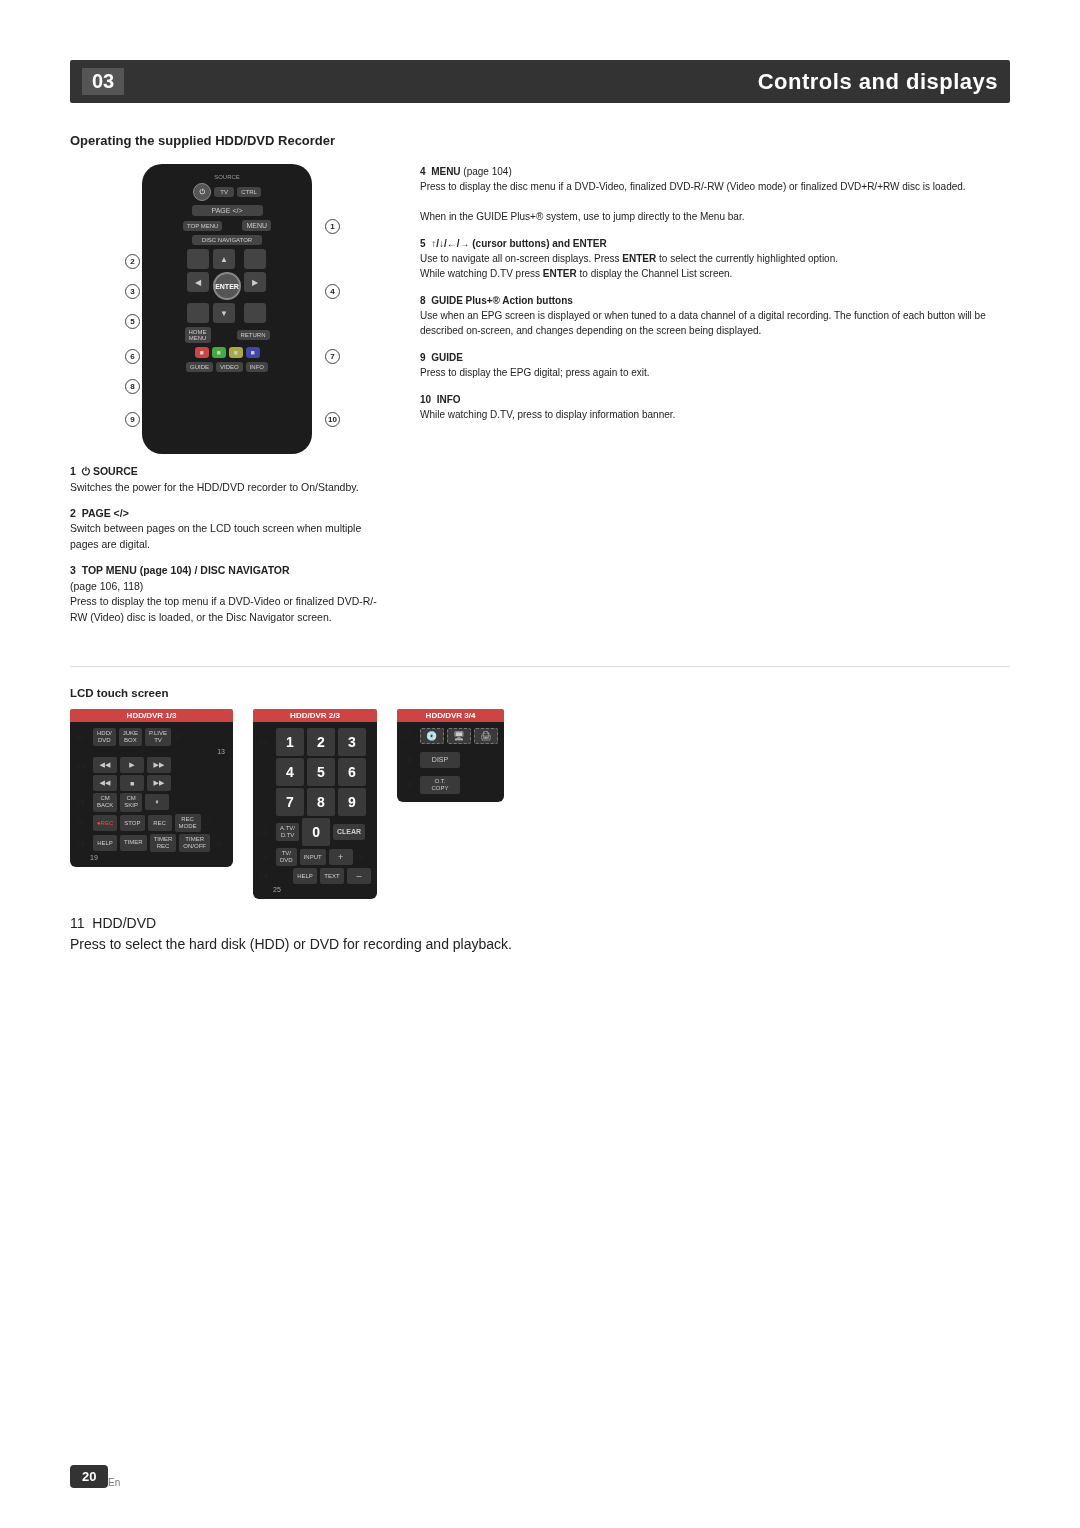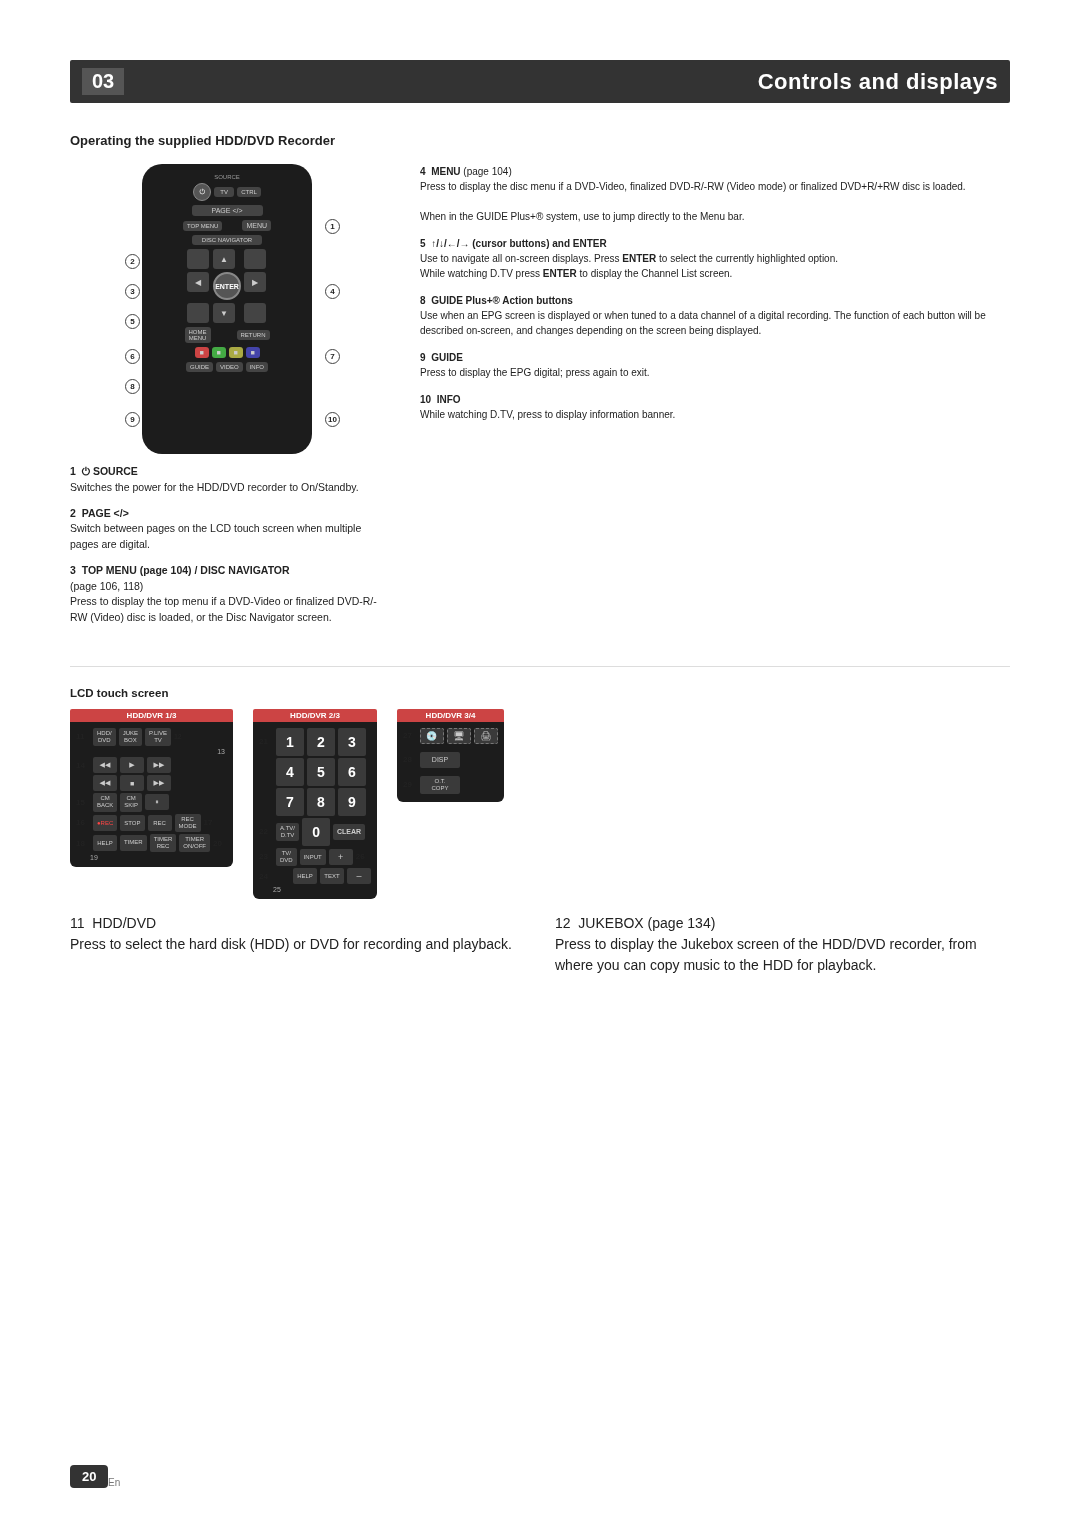--- a/index.html
+++ b/index.html
@@ -539,24 +539,20 @@
 
   </div>
 
   <div class="bottom-desc">
 
     <div class="bottom-item">
       <span class="item-num">11 &nbsp;</span><span class="item-label">HDD/DVD</span><br>
       <span>Press to select the hard disk (HDD) or DVD for recording and playback.</span>
     </div>
 
-    <div class="bottom-item">
-      <span class="item-num">12 &nbsp;</span><span class="item-label">JUKEBOX</span> <span>(page 134)</span><br>
-      <span>Press to display the Jukebox screen of the HDD/DVD recorder, from where you can copy music to the HDD for playback.</span>
-    </div>
 
   </div>
 
 </div>
 
 <div style="position:fixed; bottom:40px; left:70px; background:#333; color:#fff; font-size:13px; font-weight:bold; padding:4px 12px; border-radius:4px;">
   <span>20</span>
 </div>
 <div style="position:fixed; bottom:40px; left:108px; color:#777; font-size:10px;">En</div>
 

